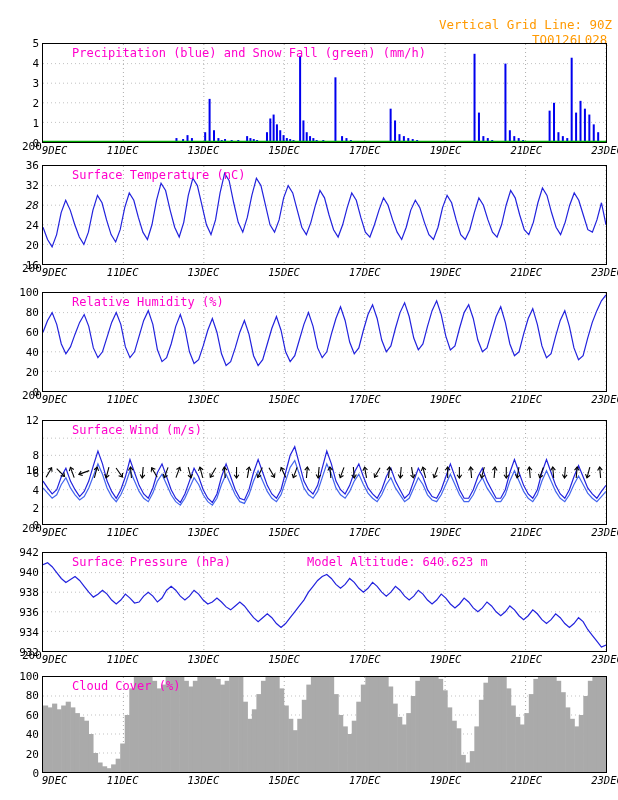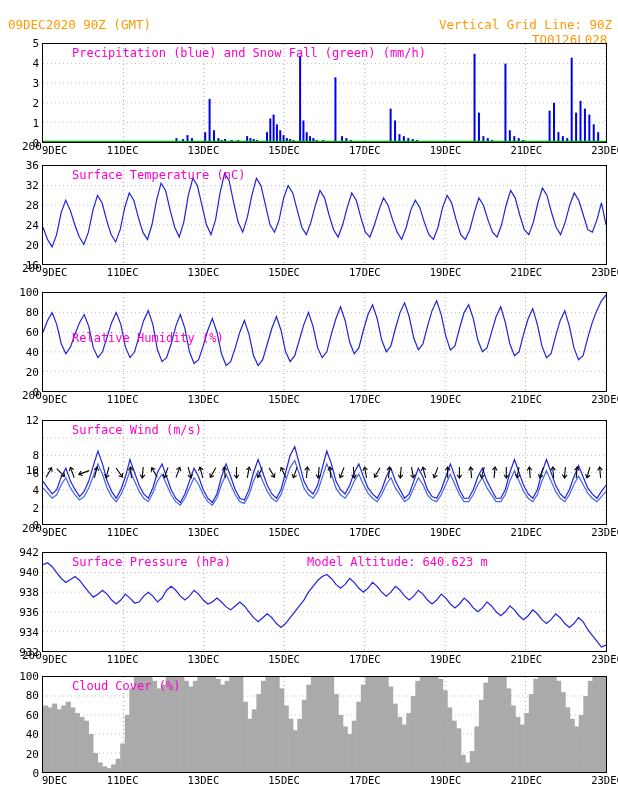--- a/index.html
+++ b/index.html
@@ -13,31 +13,30 @@
   .hdr-id{left:532px;top:32px;text-decoration:underline;}
 
   .panel{position:absolute;left:42px;border:1px solid #000;box-sizing:border-box;background:#fff;}
   .plot-title{position:absolute;color:#ff00cc;font-family:"DejaVu Sans Mono",monospace;font-size:12px;white-space:pre;}
   .plot-sub{position:absolute;color:#ff00cc;font-family:"DejaVu Sans Mono",monospace;font-size:12px;white-space:pre;}
 
   .ytick{position:absolute;right:0;transform:translateY(-50%);font-family:"DejaVu Sans Mono",monospace;font-size:11px;color:#000;text-align:right;width:40px;padding-right:3px;box-sizing:border-box;}
   .yaxis{position:absolute;left:0;width:42px;}
   .xtick{position:absolute;transform:translateX(-50%);font-family:"DejaVu Sans Mono",monospace;font-size:10.5px;color:#000;white-space:nowrap;}
   .xtick.first{transform:translateX(0);}
-  .xlab-row{position:absolute;left:0;width:618px;height:14px;}
+  .xlab-row{position:absolute;left:0;width:618px;height:14px;font-style:italic;}
 
   svg{display:block;}
   .ghost200{position:absolute;left:22px;font-family:"DejaVu Sans Mono",monospace;font-size:11px;color:#000;}
 </style>
 </head>
 <body>
 
 <div id="root">
 
-  <div class="hdr hdr-l2">09DEC2020 90Z (GMT)</div>
   <div class="hdr hdr-vgl">Vertical Grid Line: 90Z</div>
   <div class="hdr hdr-id">TQ0126L028</div>
 
   <div id="panels">
       <div class="panel" style="top: 43px; width: 565px; height: 100px;">
         <svg width="563" height="98" style="position: absolute; left: 0px; top: 0px;">
           <line x1="80.39639999999999" x2="80.39639999999999" y1="0" y2="98" stroke="#888" stroke-width="0.7" stroke-dasharray="1,3"></line>
           <line x1="160.8491" x2="160.8491" y1="0" y2="98" stroke="#888" stroke-width="0.7" stroke-dasharray="1,3"></line>
           <line x1="241.2455" x2="241.2455" y1="0" y2="98" stroke="#888" stroke-width="0.7" stroke-dasharray="1,3"></line>
           <line x1="321.6982" x2="321.6982" y1="0" y2="98" stroke="#888" stroke-width="0.7" stroke-dasharray="1,3"></line>
@@ -182,21 +181,21 @@
           <line x1="0" x2="563" y1="58.8" y2="58.8" stroke="#999" stroke-width="0.6" stroke-dasharray="1,3"></line>
           <line x1="0" x2="563" y1="39.2" y2="39.2" stroke="#999" stroke-width="0.6" stroke-dasharray="1,3"></line>
           <line x1="0" x2="563" y1="19.599999999999994" y2="19.599999999999994" stroke="#999" stroke-width="0.6" stroke-dasharray="1,3"></line>
           <polyline points="0.00,61.25 4.54,73.50 9.08,80.85 13.62,68.60 18.16,46.55 22.70,34.30 27.24,44.10 31.78,58.80 36.32,71.05 40.86,78.40 45.40,66.15 49.94,44.10 54.48,29.40 59.02,36.75 63.56,53.90 68.10,68.60 72.65,75.95 77.19,63.70 81.73,41.65 86.27,26.95 90.81,34.30 95.35,51.45 99.89,66.15 104.43,73.50 108.97,58.80 113.51,34.30 118.05,17.15 122.59,24.50 127.13,44.10 131.67,61.25 136.21,71.05 140.75,56.35 145.29,29.40 149.83,12.25 154.37,19.60 158.91,39.20 163.45,58.80 167.99,68.60 172.53,53.90 177.07,26.95 181.61,7.35 186.15,14.70 190.69,36.75 195.23,56.35 199.77,66.15 204.31,51.45 208.85,29.40 213.40,12.25 217.94,19.60 222.48,39.20 227.02,58.80 231.56,66.15 236.10,53.90 240.64,31.85 245.18,19.60 249.72,26.95 254.26,44.10 258.80,61.25 263.34,68.60 267.88,56.35 272.42,39.20 276.96,24.50 281.50,31.85 286.04,49.00 290.58,63.70 295.12,71.05 299.66,58.80 304.20,41.65 308.74,26.95 313.28,34.30 317.82,51.45 322.36,66.15 326.90,71.05 331.44,58.80 335.98,44.10 340.52,31.85 345.06,39.20 349.60,53.90 354.15,66.15 358.69,73.50 363.23,61.25 367.77,44.10 372.31,34.30 376.85,41.65 381.39,56.35 385.93,68.60 390.47,73.50 395.01,61.25 399.55,41.65 404.09,29.40 408.63,36.75 413.17,53.90 417.71,68.60 422.25,73.50 426.79,63.70 431.33,46.55 435.87,31.85 440.41,39.20 444.95,53.90 449.49,66.15 454.03,71.05 458.57,58.80 463.11,39.20 467.65,24.50 472.19,31.85 476.73,49.00 481.27,63.70 485.81,68.60 490.35,56.35 494.90,36.75 499.44,22.05 503.98,29.40 508.52,46.55 513.06,61.25 517.60,68.60 522.14,56.35 526.68,39.20 531.22,26.95 535.76,34.30 540.30,49.00 544.84,63.70 549.38,66.15 553.92,53.90 558.46,36.75 563.00,58.80" fill="none" stroke="#2222dd" stroke-width="1.2"></polyline>
         </svg>
       </div>
       <div class="yaxis" style="top: 165px; height: 100px;">
         <div class="ytick" style="top: 100px;">16</div>
         <div class="ytick" style="top: 80px;">20</div>
         <div class="ytick" style="top: 60px;">24</div>
-        <div class="ytick" style="top: 40px;">28</div>
+        <div class="ytick" style="top: 40px; font-style: italic;">28</div>
         <div class="ytick" style="top: 20px;">32</div>
         <div class="ytick" style="top: 0px; text-align: right;">36</div>
       </div>
       <div class="ghost200" style="top: 262px;">200</div>
       <div class="plot-title" style="left: 72px; top: 168px;">Surface Temperature (nC)</div>
       <div class="xlab-row" style="top: 266px;">
         <div class="xtick first" style="left: 42px; top: 0px;">9DEC</div>
         <div class="xtick" style="left: 122.682px; top: 0px;">11DEC</div>
         <div class="xtick" style="left: 203.421px; top: 0px;">13DEC</div>
         <div class="xtick" style="left: 284.102px; top: 0px;">15DEC</div>
@@ -223,21 +222,21 @@
       </div>
       <div class="yaxis" style="top: 292px; height: 100px;">
         <div class="ytick" style="top: 100px;">0</div>
         <div class="ytick" style="top: 80px;">20</div>
         <div class="ytick" style="top: 60px;">40</div>
         <div class="ytick" style="top: 40px;">60</div>
         <div class="ytick" style="top: 20px;">80</div>
         <div class="ytick" style="top: 0px;">100</div>
       </div>
       <div class="ghost200" style="top: 389px;">200</div>
-      <div class="plot-title" style="left: 72px; top: 295px; margin-top: 36px;">Relative Humidity (%)</div>
+      <div class="plot-title" style="left: 72px; top: 295px;">Relative Humidity (%)</div>
       <div class="xlab-row" style="top: 393px;">
         <div class="xtick first" style="left: 42px; top: 0px;">9DEC</div>
         <div class="xtick" style="left: 122.682px; top: 0px;">11DEC</div>
         <div class="xtick" style="left: 203.421px; top: 0px;">13DEC</div>
         <div class="xtick" style="left: 284.102px; top: 0px;">15DEC</div>
         <div class="xtick" style="left: 364.841px; top: 0px;">17DEC</div>
         <div class="xtick" style="left: 445.523px; top: 0px;">19DEC</div>
         <div class="xtick" style="left: 526.261px; top: 0px;">21DEC</div>
         <div class="xtick" style="left: 607px; top: 0px;">23DEC</div>
       </div>

